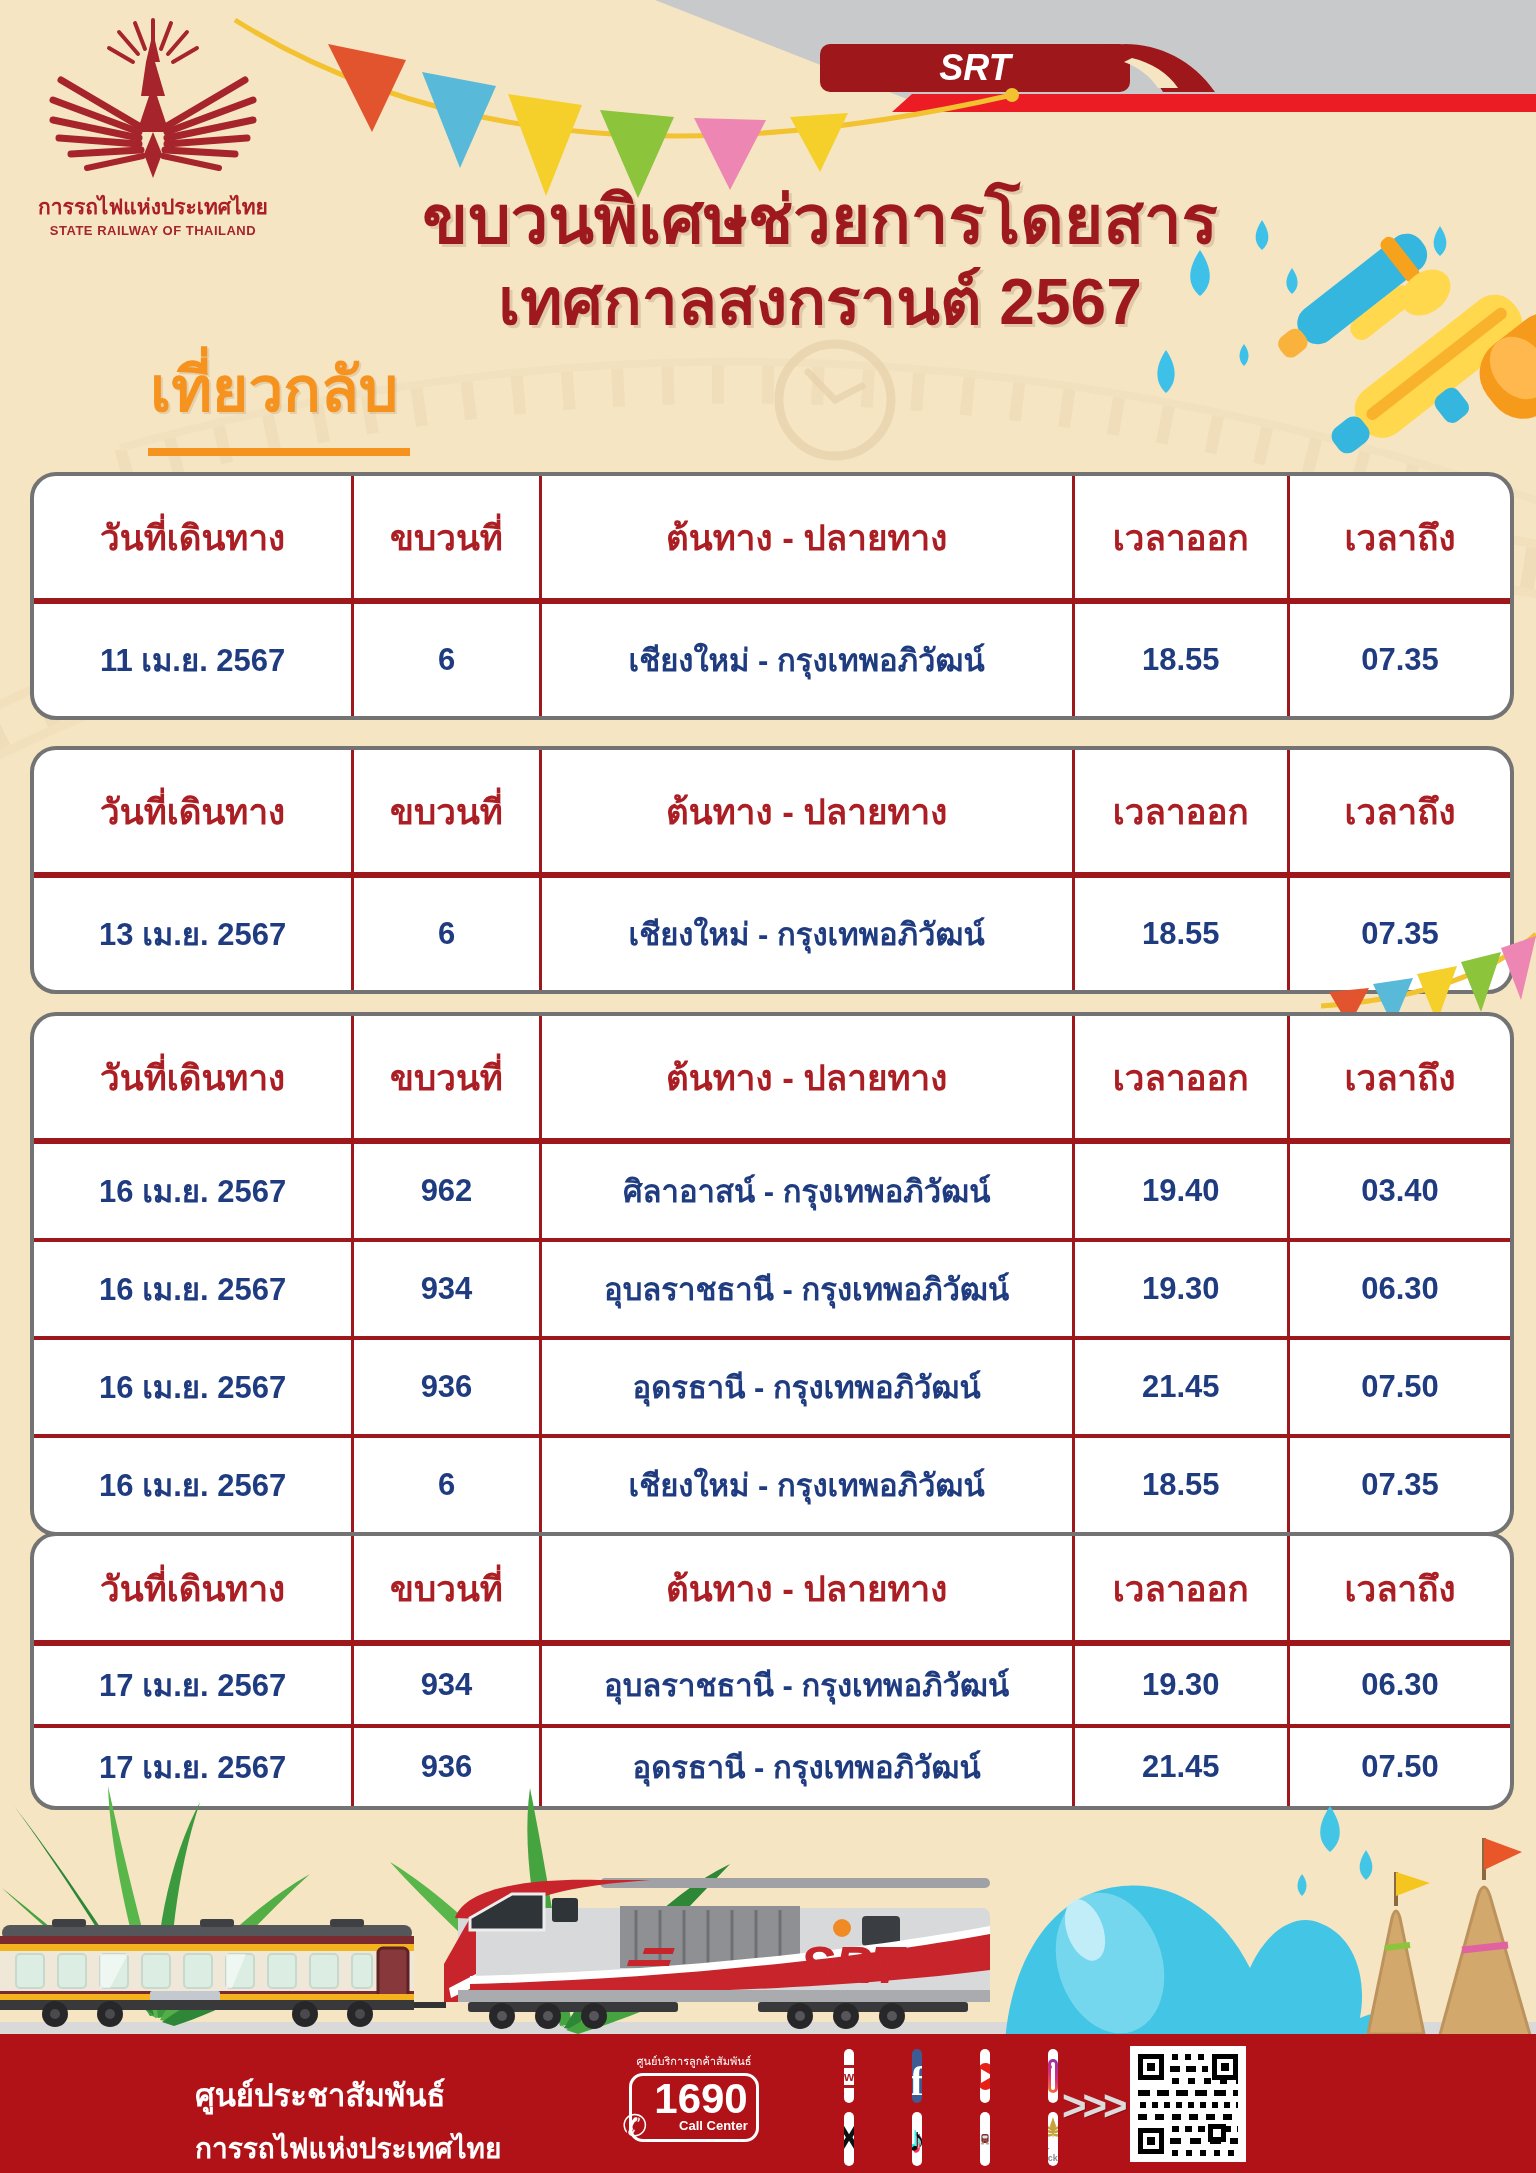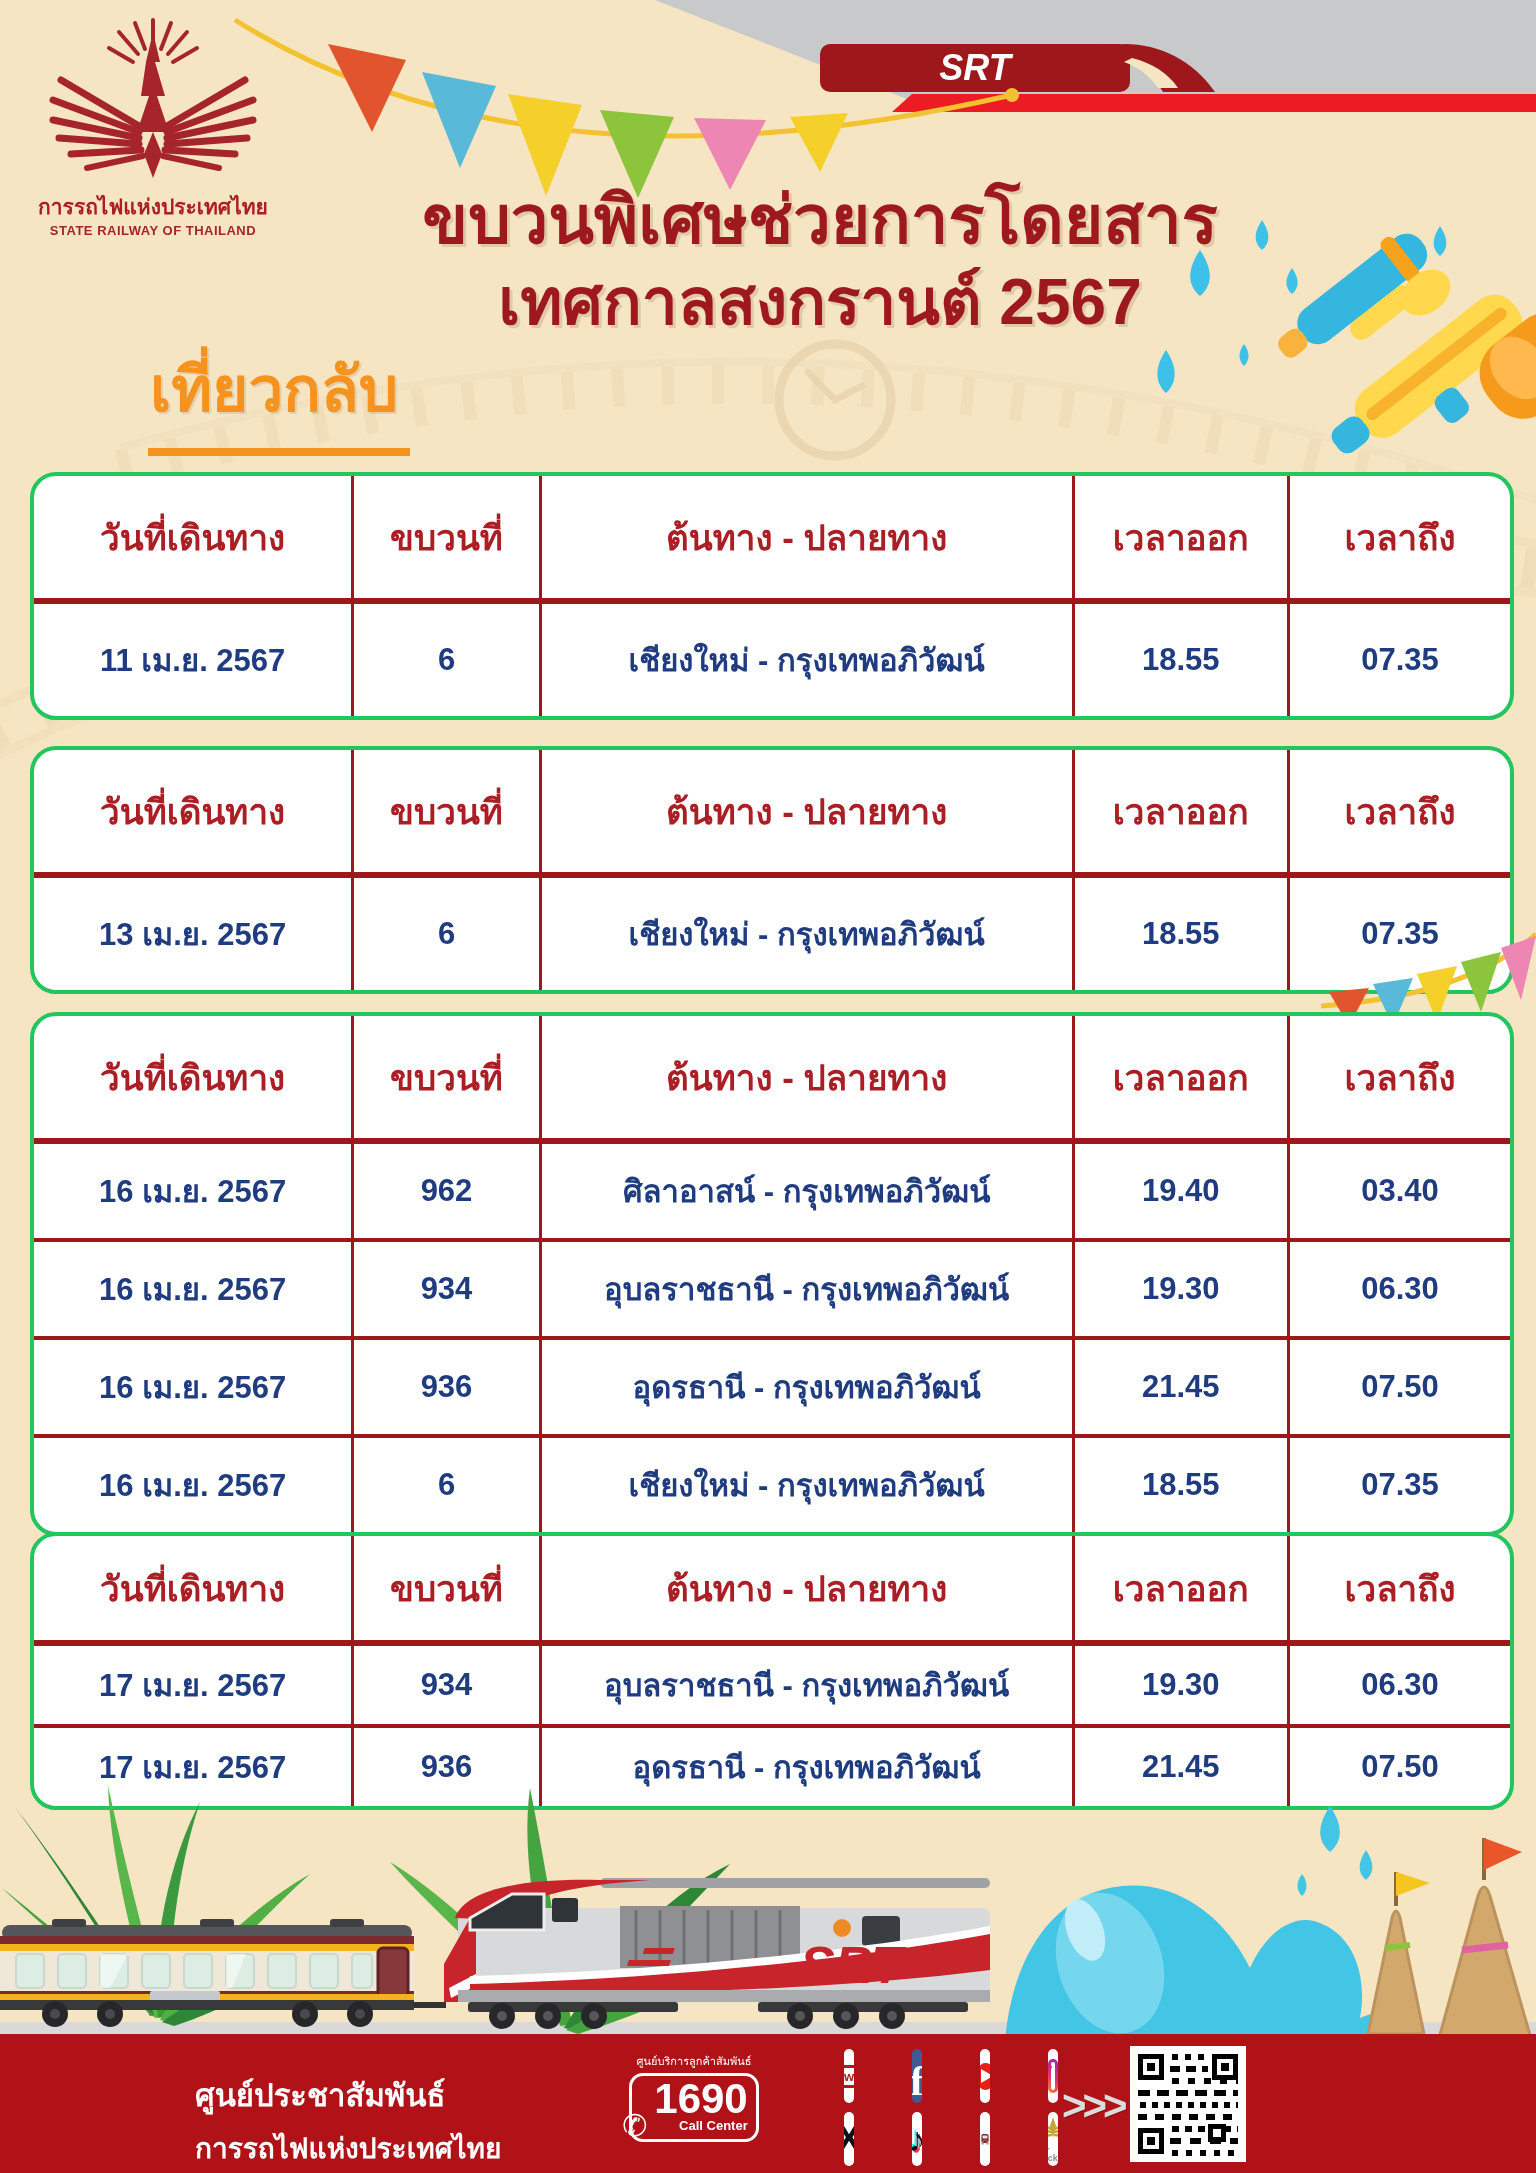--- a/index.html
+++ b/index.html
@@ -27,21 +27,21 @@
   .title-line1{font-size:67px;font-weight:bold;line-height:1.25;text-shadow:3px 3px 0 rgba(120,80,40,.18);}
   .title-line2{font-size:64px;font-weight:bold;line-height:1.25;text-shadow:3px 3px 0 rgba(120,80,40,.18);}
 
   .trip-label{left:148px;top:340px;font-size:62px;font-weight:bold;color:#F6921E;
               border-bottom:8px solid #F6921E;padding:0 12px 10px 2px;
               text-shadow:2px 2px 0 rgba(120,80,40,.15);}
 
   .water-guns{left:1140px;top:210px;width:396px;height:290px;}
 
   
-  .sched{left:30px;width:1476px;background:#fff;border:4px solid #22c55e;
+  .sched{left:30px;width:1476px;background:#fff;border:4px solid #737373;
          border-radius:26px;overflow:hidden;}
   .t1{top:472px;} .t2{top:746px;} .t3{top:1012px;} .t4{top:1532px;}
   .thead,.trow{display:grid;grid-template-columns:21.7% 12.7% 36.1% 14.6% auto;}
   .thead{height:122px;border-bottom:6px solid #9E171B;}
   .t4 .thead{height:104px;}
   .t1 .trow,.t2 .trow{height:112px;}
   .t3 .trow{height:94px;}
   .t4 .trow{height:78px;}
   .trow + .trow{border-top:4px solid #9E171B;}
   .tc{display:flex;align-items:center;justify-content:center;

